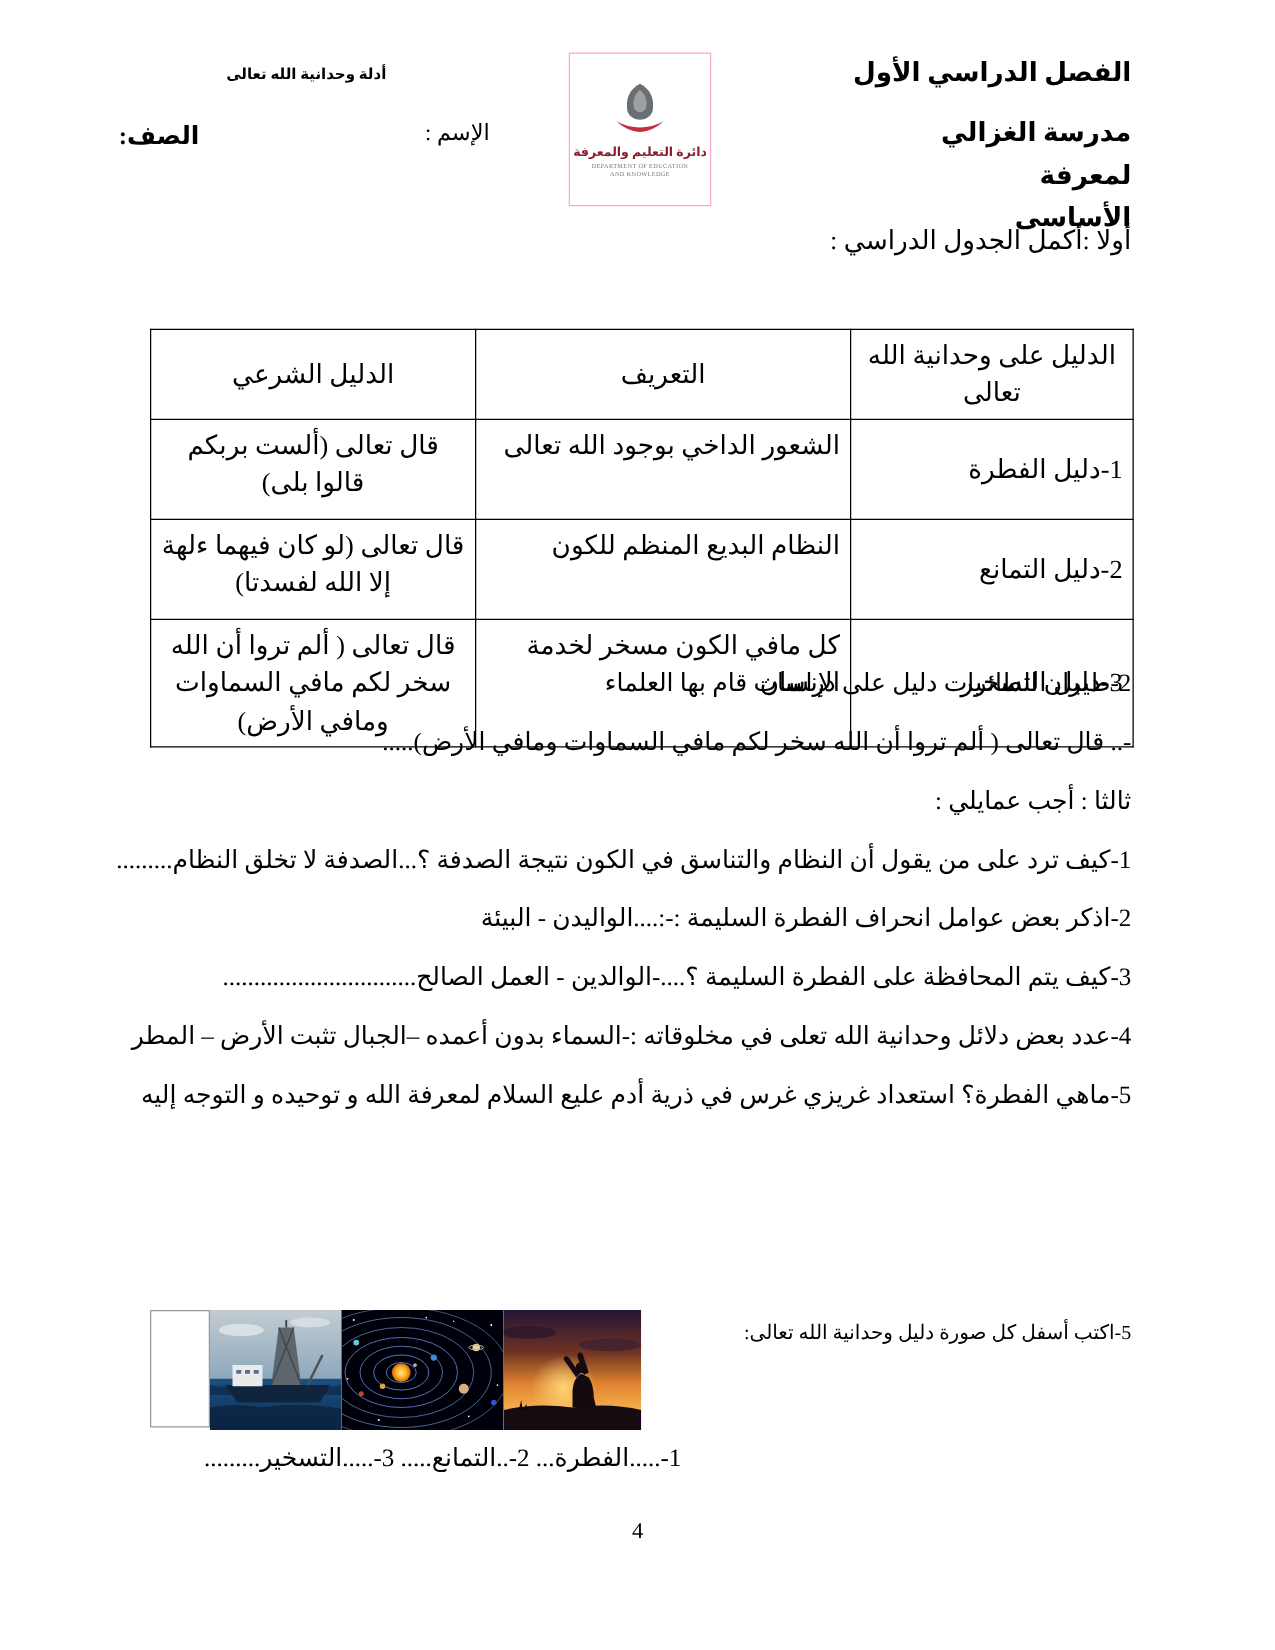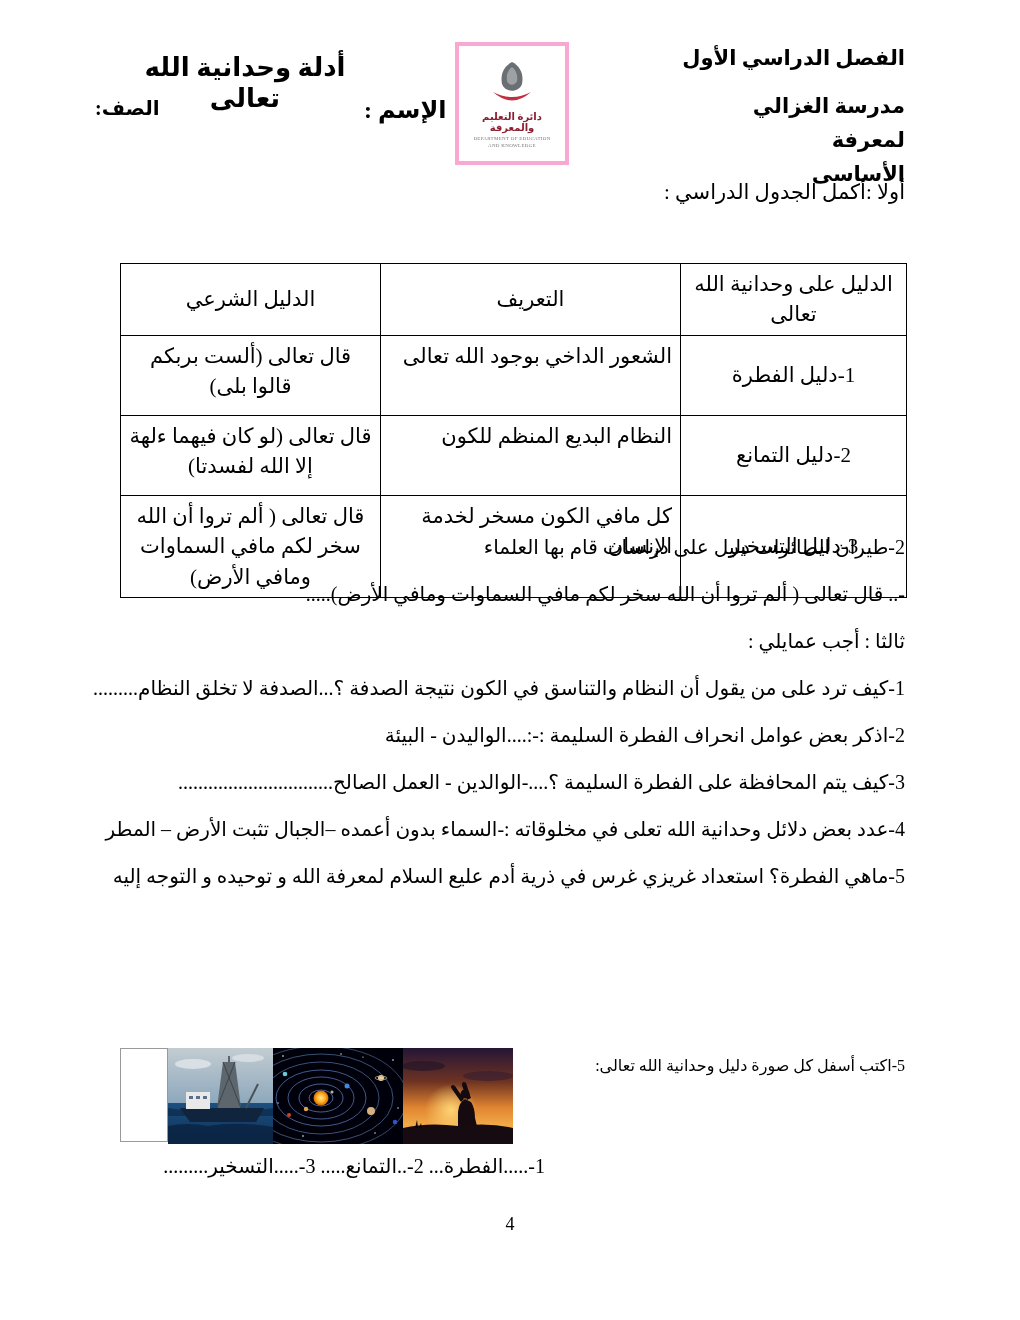--- a/index.html
+++ b/index.html
@@ -11,41 +11,41 @@
     direction:rtl;
   }
   .abs { position:absolute; }
 
   
   .header-right { right:115px; top:46px; width:230px; text-align:right; font-weight:bold; font-size:21px; }
   .header-right .semester { margin-bottom:18px;text-align:right; }
   .header-right .school { line-height:34px; }
   .logo-box {
     left:455px; top:42px; width:114px; height:123px;
-    border:4px solid #f9a8d4; background:#fff;
+    border:1px solid #f9a8d4; background:#fff;
     display:flex; flex-direction:column; align-items:center; justify-content:center;
     direction:ltr; text-align:center;
   }
   .logo-arabic { font-size:10px; font-weight:bold; color:#8a1f2f; margin-top:2px; }
   .logo-english { font-size:5px; color:#777; letter-spacing:.3px; line-height:7px; margin-top:2px; }
-  .subject-title { left:140px; top:52px; width:210px; text-align:center; font-weight:bold; font-size:26px; }
-  .name-label { left:340px; top:96px; font-weight:bold; font-size:24px;margin-left:24px; }
+  .subject-title { left:140px; top:52px; width:210px; text-align:center; font-weight:bold; font-size:12px; }
+  .name-label { left:340px; top:96px; font-weight:normal; font-size:18px; }
   .class-label { left:95px; top:96px; font-weight:bold; font-size:20px; }
 
   
   .s1-title { right:115px; top:180px; font-size:21px; }
   table.main-table { left:120px; top:223px; width:786px; border-collapse:collapse; table-layout:fixed; position:absolute;margin-top:40px; }
   table.main-table th, table.main-table td {
     border:1px solid #000; font-size:21px; font-weight:normal; line-height:1.45; padding:5px 8px;
   }
   col.c-evidence { width:226px; }
   col.c-definition { width:300px; }
   col.c-proof { width:260px; }
   tr.head-row th { height:56px; text-align:center; vertical-align:middle; }
-  td.cell-evidence { height:80px; text-align:center; vertical-align:middle; }
+  td.cell-evidence { height:80px; vertical-align:middle; }
   td.cell-definition { text-align:right; vertical-align:top; }
   td.cell-proof { text-align:center; vertical-align:top; }
 
   
   .body-text { top:534px; right:115px; left:90px; text-align:right; font-size:20px; }
   .body-text p { margin:0 0 20px 0; line-height:27px; white-space:nowrap; }
 
   
   .s4-title { right:115px; top:1056px; font-size:16px; }
   .images-row { left:120px; top:1048px; height:98px; display:flex; direction:ltr; align-items:flex-start; }

